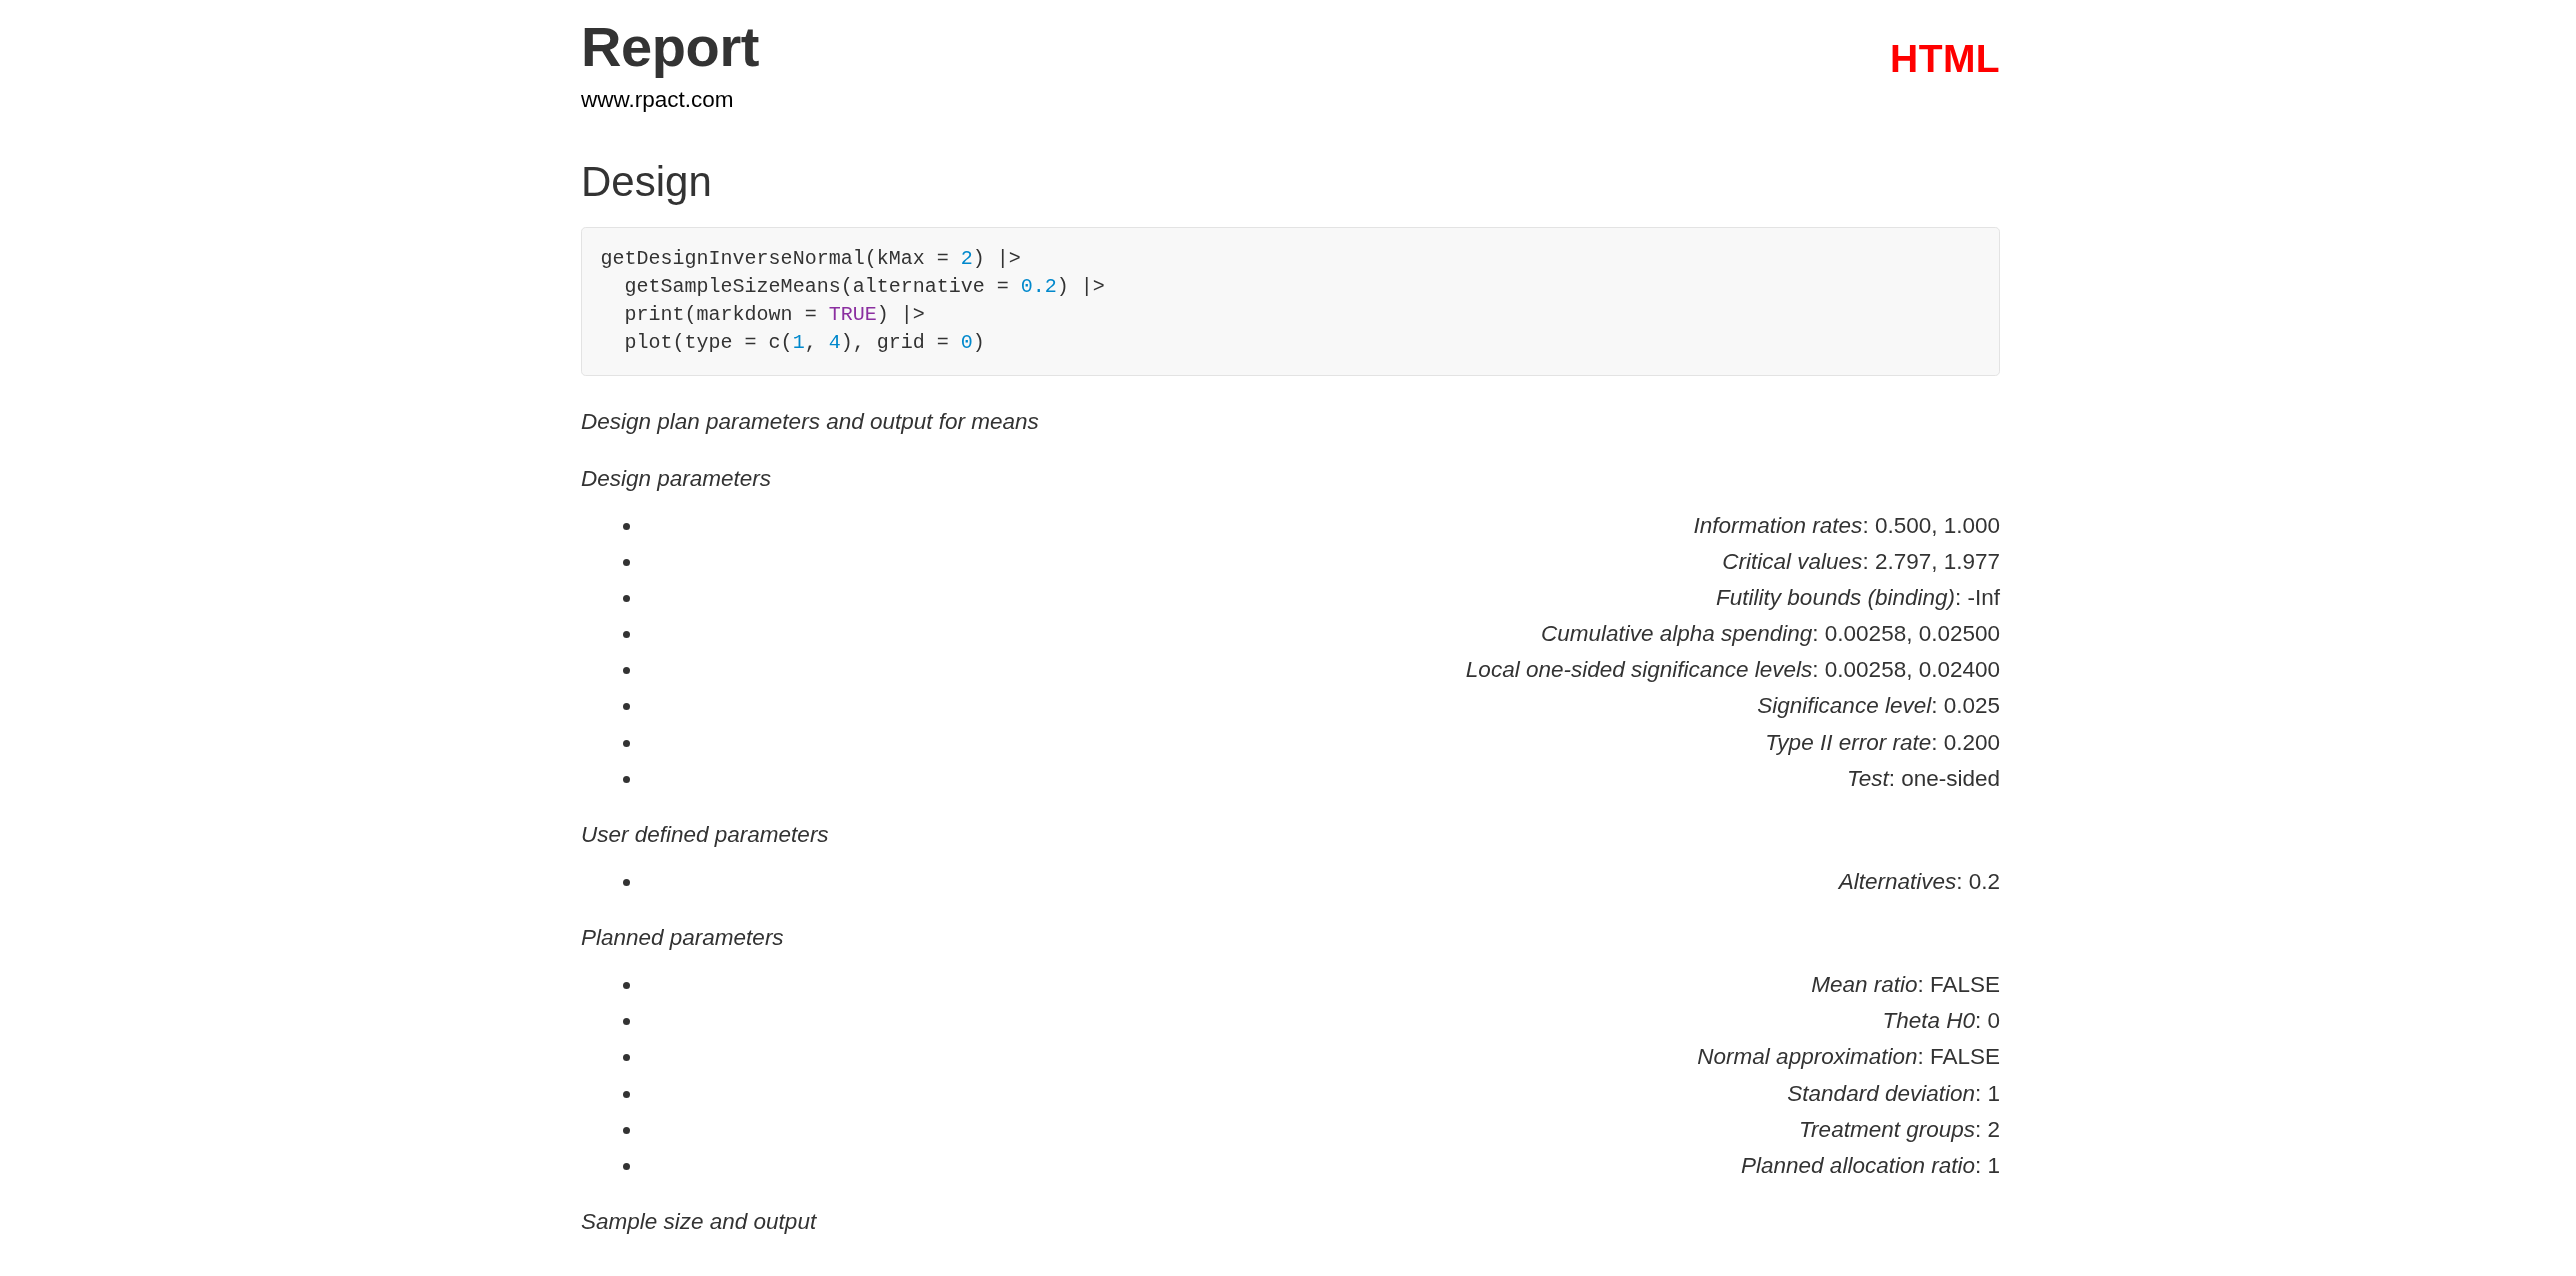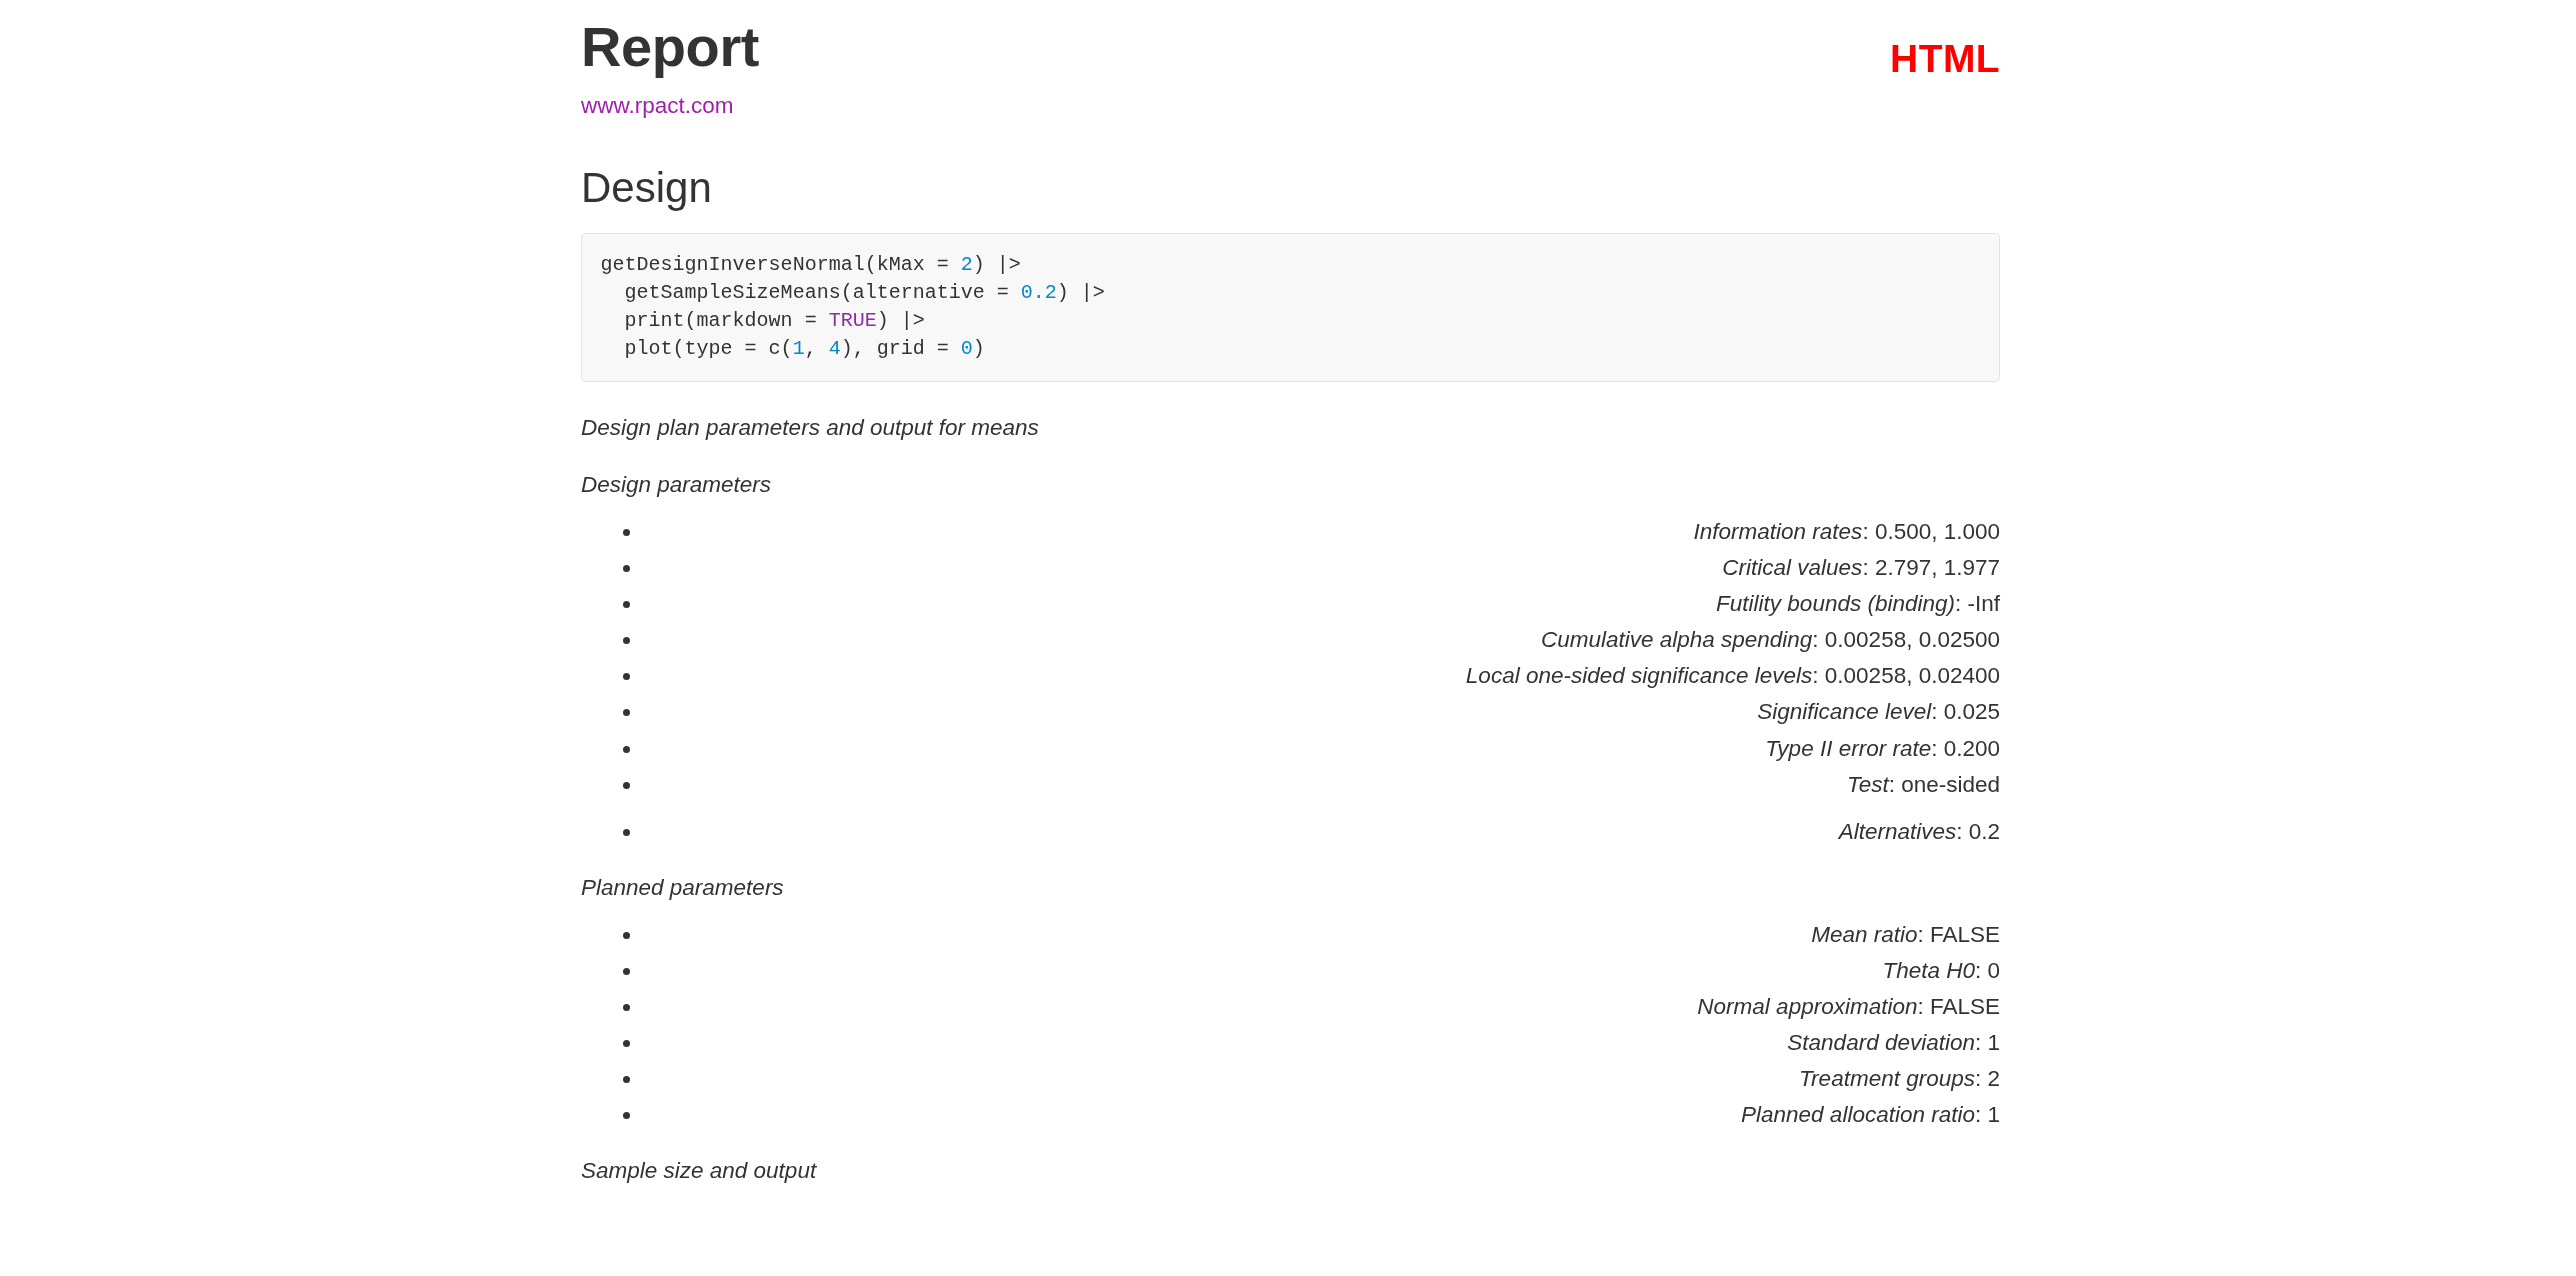--- a/index.html
+++ b/index.html
@@ -43,22 +43,22 @@
     font-size: 56px;
     font-weight: bold;
     color: #333333;
     margin: 0;
     padding-top: 15.5px;
     line-height: 1.1;
     letter-spacing: -0.4px;
   }
   .meta-line {
     font-size: 22.5px;
-    color: #a21caf;
-    margin-top: 14px;
+    color: #000000;
+    margin-top: 8px;
     line-height: 1.35;
   }
   h2.section-title {
     font-size: 42px;
     font-weight: normal;
     color: #333333;
     margin: 0;
     padding-top: 43px;
     padding-bottom: 7.8px;
     line-height: 1.15;
@@ -124,20 +124,21 @@
       <li><span class="lbl">Information rates</span><span>: 0.500, 1.000</span></li>
       <li><span class="lbl">Critical values</span><span>: 2.797, 1.977</span></li>
       <li><span class="lbl">Futility bounds (binding)</span><span>: -Inf</span></li>
       <li><span class="lbl">Cumulative alpha spending</span><span>: 0.00258, 0.02500</span></li>
       <li><span class="lbl">Local one-sided significance levels</span><span>: 0.00258, 0.02400</span></li>
       <li><span class="lbl">Significance level</span><span>: 0.025</span></li>
       <li><span class="lbl">Type II error rate</span><span>: 0.200</span></li>
       <li><span class="lbl">Test</span><span>: one-sided</span></li>
     </ul>
 
+    <div class="para-italic tight">User defined parameters</div>
     <ul class="param-list">
       <li><span class="lbl">Alternatives</span><span>: 0.2</span></li>
     </ul>
 
     <div class="para-italic tight">Planned parameters</div>
     <ul class="param-list">
       <li><span class="lbl">Mean ratio</span><span>: FALSE</span></li>
       <li><span class="lbl">Theta H0</span><span>: 0</span></li>
       <li><span class="lbl">Normal approximation</span><span>: FALSE</span></li>
       <li><span class="lbl">Standard deviation</span><span>: 1</span></li>

